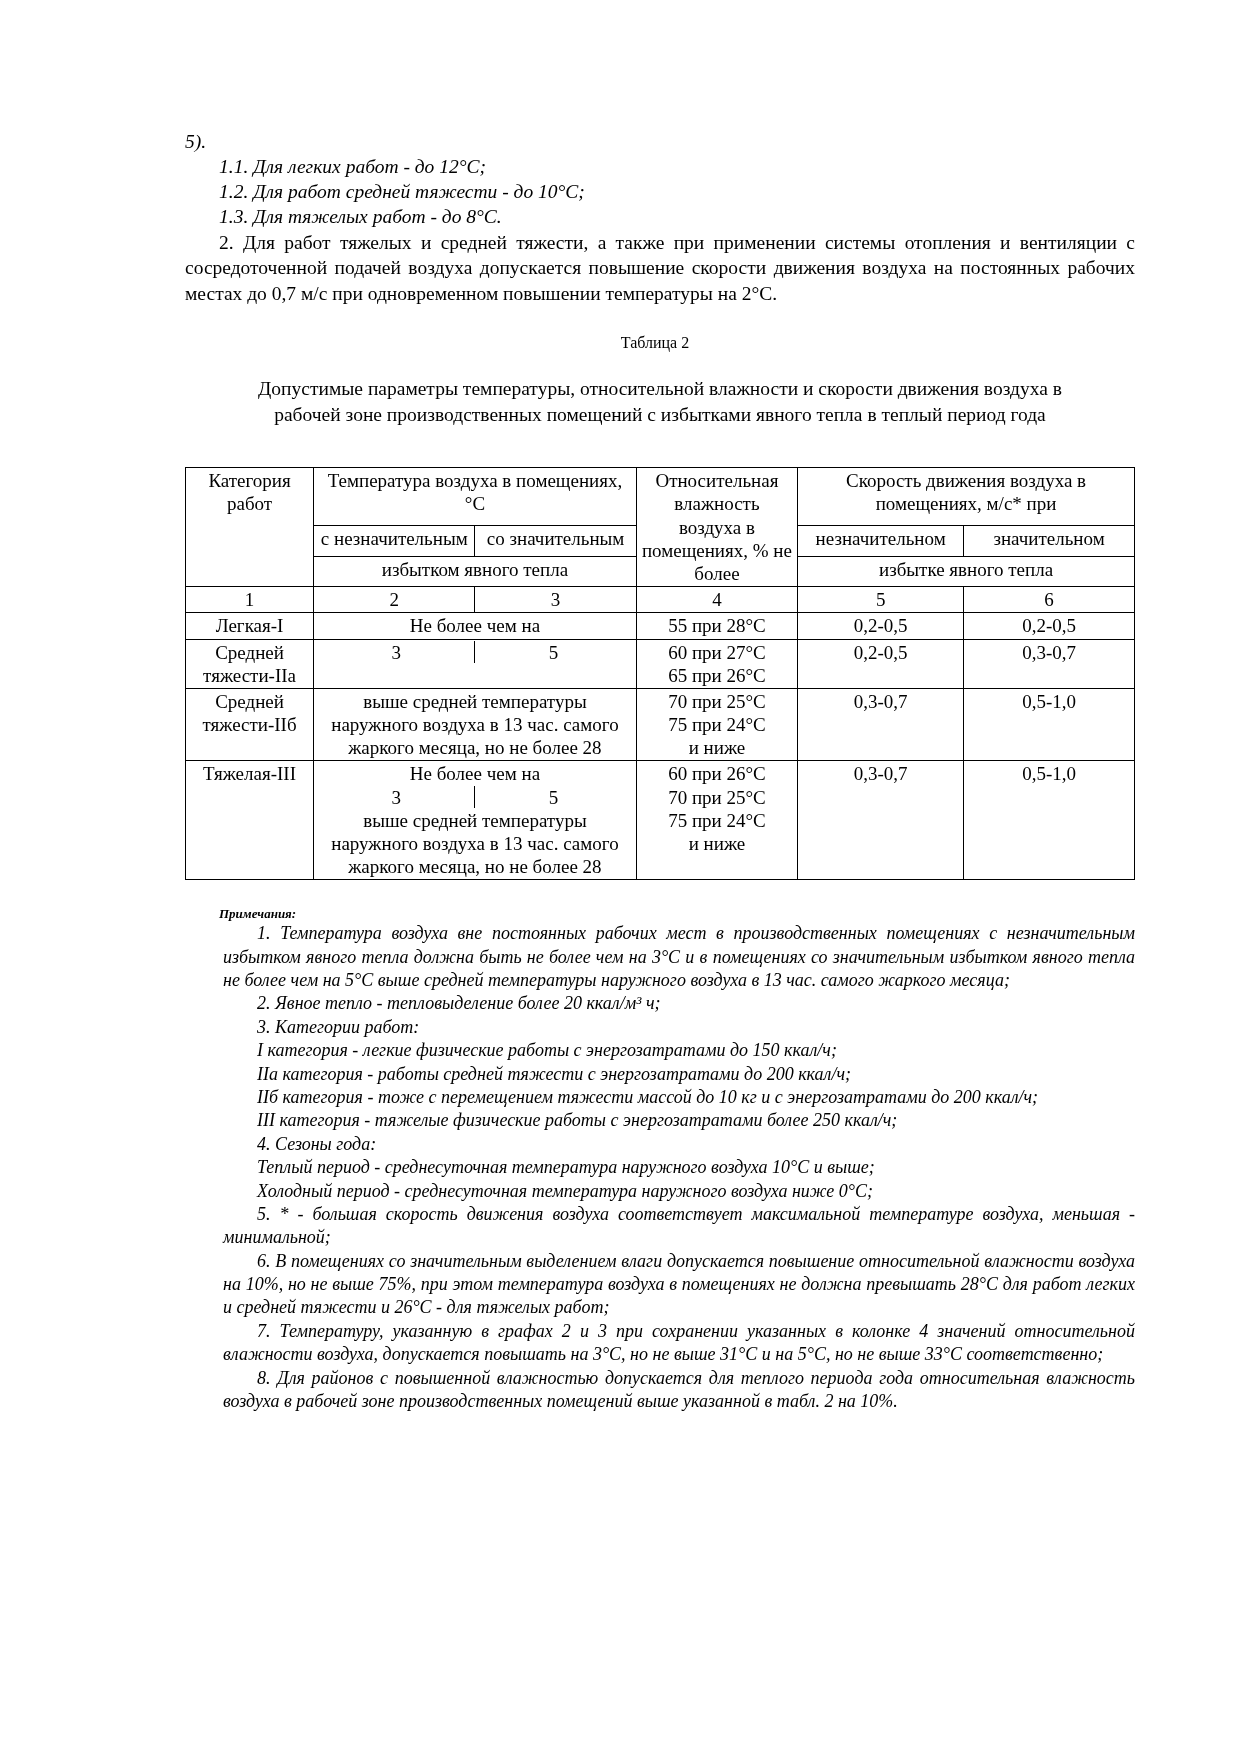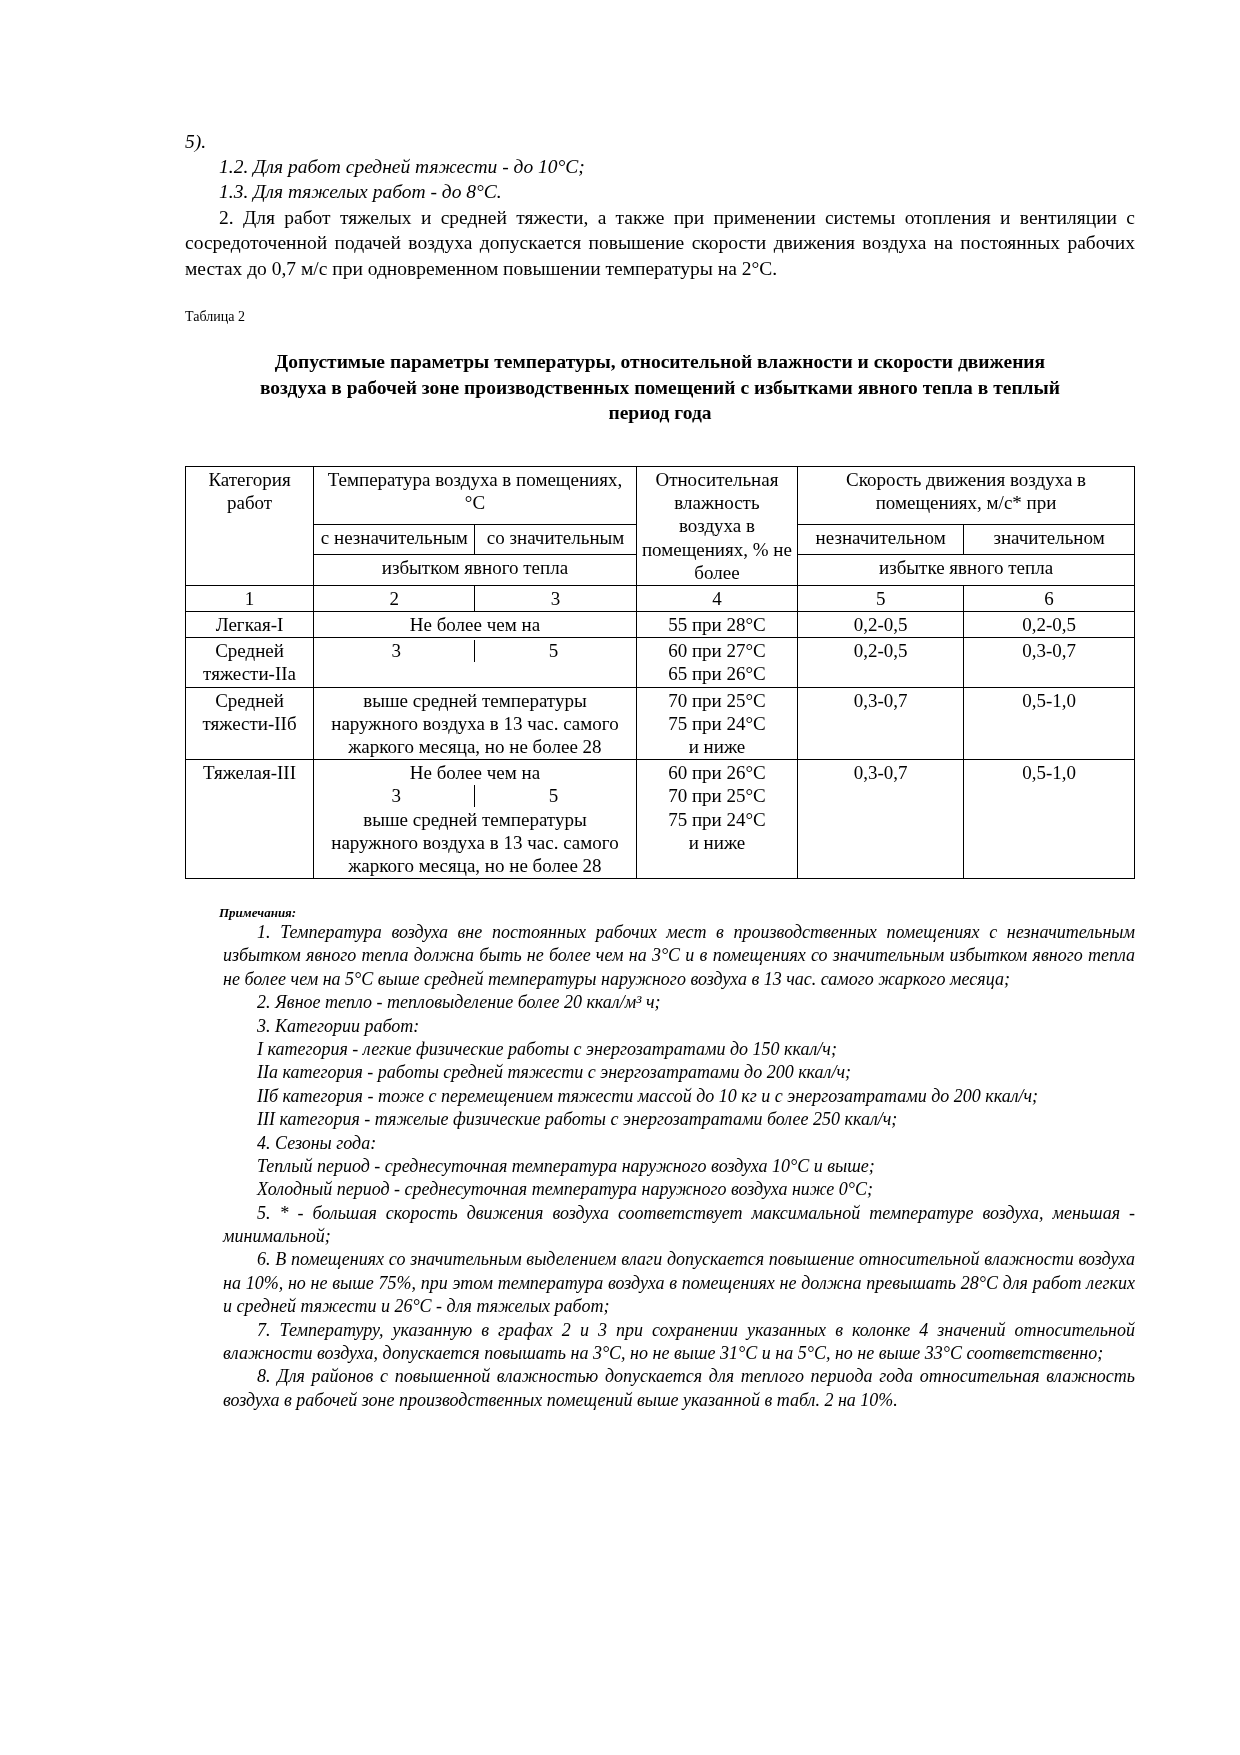--- a/index.html
+++ b/index.html
@@ -27,28 +27,28 @@
     text-indent: 34px;
   }
   .para-justify {
     font-size: 19.5px;
     line-height: 1.3;
     text-align: justify;
     text-indent: 34px;
     margin-top: 0;
   }
   .table-label {
-    text-align: left;
-    font-size: 14px;
+    text-align: center;
+    font-size: 16px;
     margin-top: 28px;
     margin-right: 10px;
   }
   .table-title {
     text-align: center;
-    font-weight: bold;
+    font-weight: normal;
     font-size: 19.5px;
     line-height: 1.32;
     margin-top: 24px;
     padding: 0 60px;
   }
   table.main {
     border-collapse: collapse;
     width: 100%;
     margin-top: 40px;
     font-size: 19px;
@@ -98,20 +98,21 @@
     text-indent: 34px;
     margin-left: 38px;
   }
 </style>
 </head>
 <body>
 
 <div class="page">
 
   <div class="intro-line">5).</div>
+  <div class="intro-line indent">1.1. Для легких работ - до 12°С;</div>
   <div class="intro-line indent">1.2. Для работ средней тяжести - до 10°С;</div>
   <div class="intro-line indent">1.3. Для тяжелых работ - до 8°С.</div>
   <div class="para-justify">2. Для работ тяжелых и средней тяжести, а также при применении системы отопления и вентиляции с сосредоточенной подачей воздуха допускается повышение скорости движения воздуха на постоянных рабочих местах до 0,7 м/с при одновременном повышении температуры на 2°С.</div>
 
   <div class="table-label">Таблица 2</div>
 
   <div class="table-title">Допустимые параметры температуры, относительной влажности и скорости движения воздуха в рабочей зоне производственных помещений с избытками явного тепла в теплый период года</div>
 
   <table class="main">
     <colgroup>

